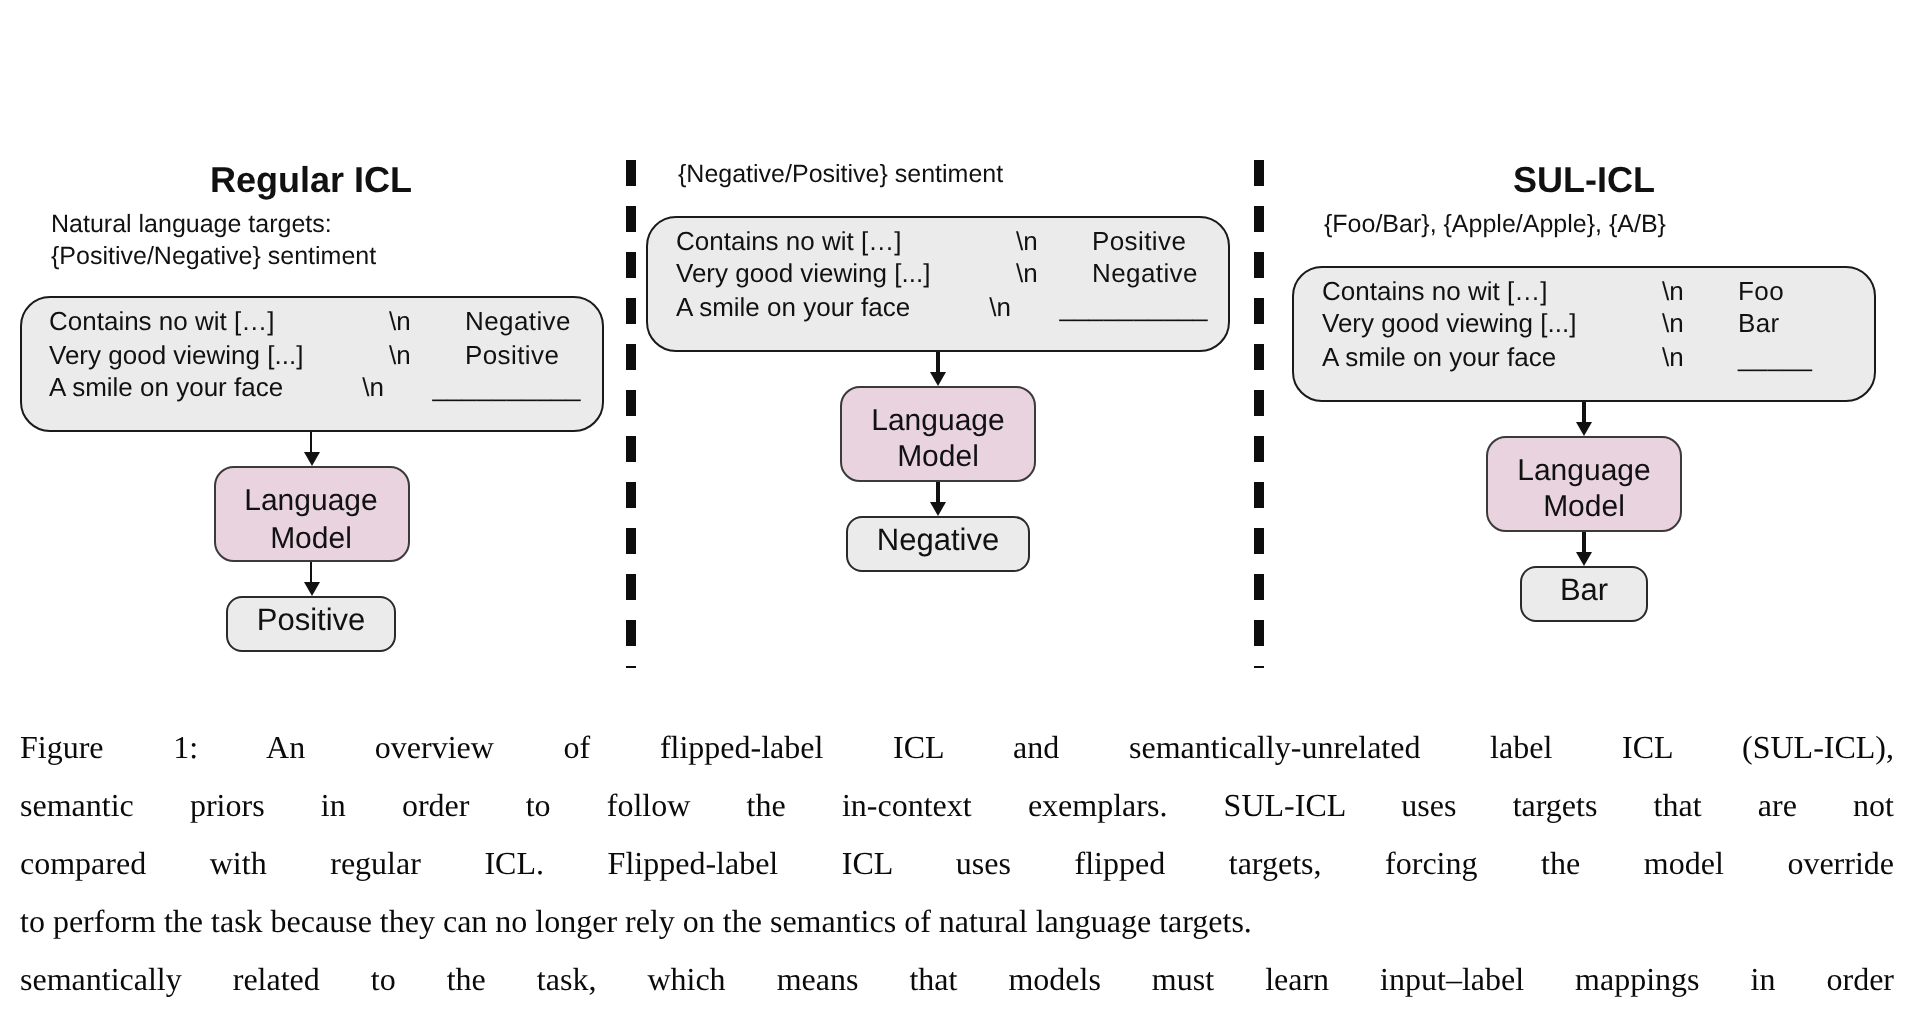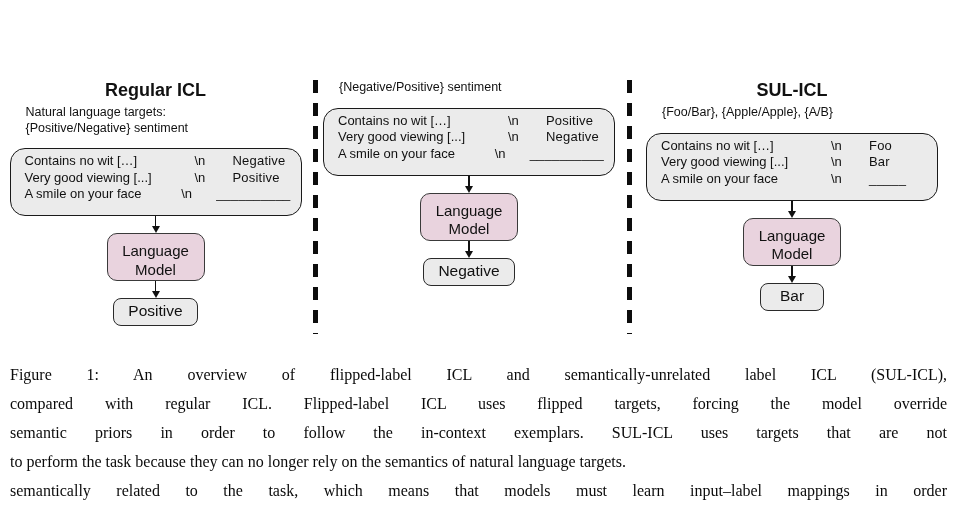--- a/index.html
+++ b/index.html
@@ -253,19 +253,19 @@
         </div>
       <div class="output-box">Bar</div>
     </section>
 
     <div class="divider divider-1"></div>
     <div class="divider divider-2"></div>
   </div>
 
   <div class="caption">
     <div class="caption-line">Figure 1: An overview of flipped-label ICL and semantically-unrelated label ICL (SUL-ICL),</div>
+    <div class="caption-line">semantic priors in order to follow the in-context exemplars. SUL-ICL uses targets that are not</div>
     <div class="caption-line">compared with regular ICL. Flipped-label ICL uses flipped targets, forcing the model override</div>
-    <div class="caption-line">semantic priors in order to follow the in-context exemplars. SUL-ICL uses targets that are not</div>
     <div class="caption-line last">to perform the task because they can no longer rely on the semantics of natural language targets.</div>
     <div class="caption-line">semantically related to the task, which means that models must learn input–label mappings in order</div>
   </div>
 
 </div>
 
 </body></html>

